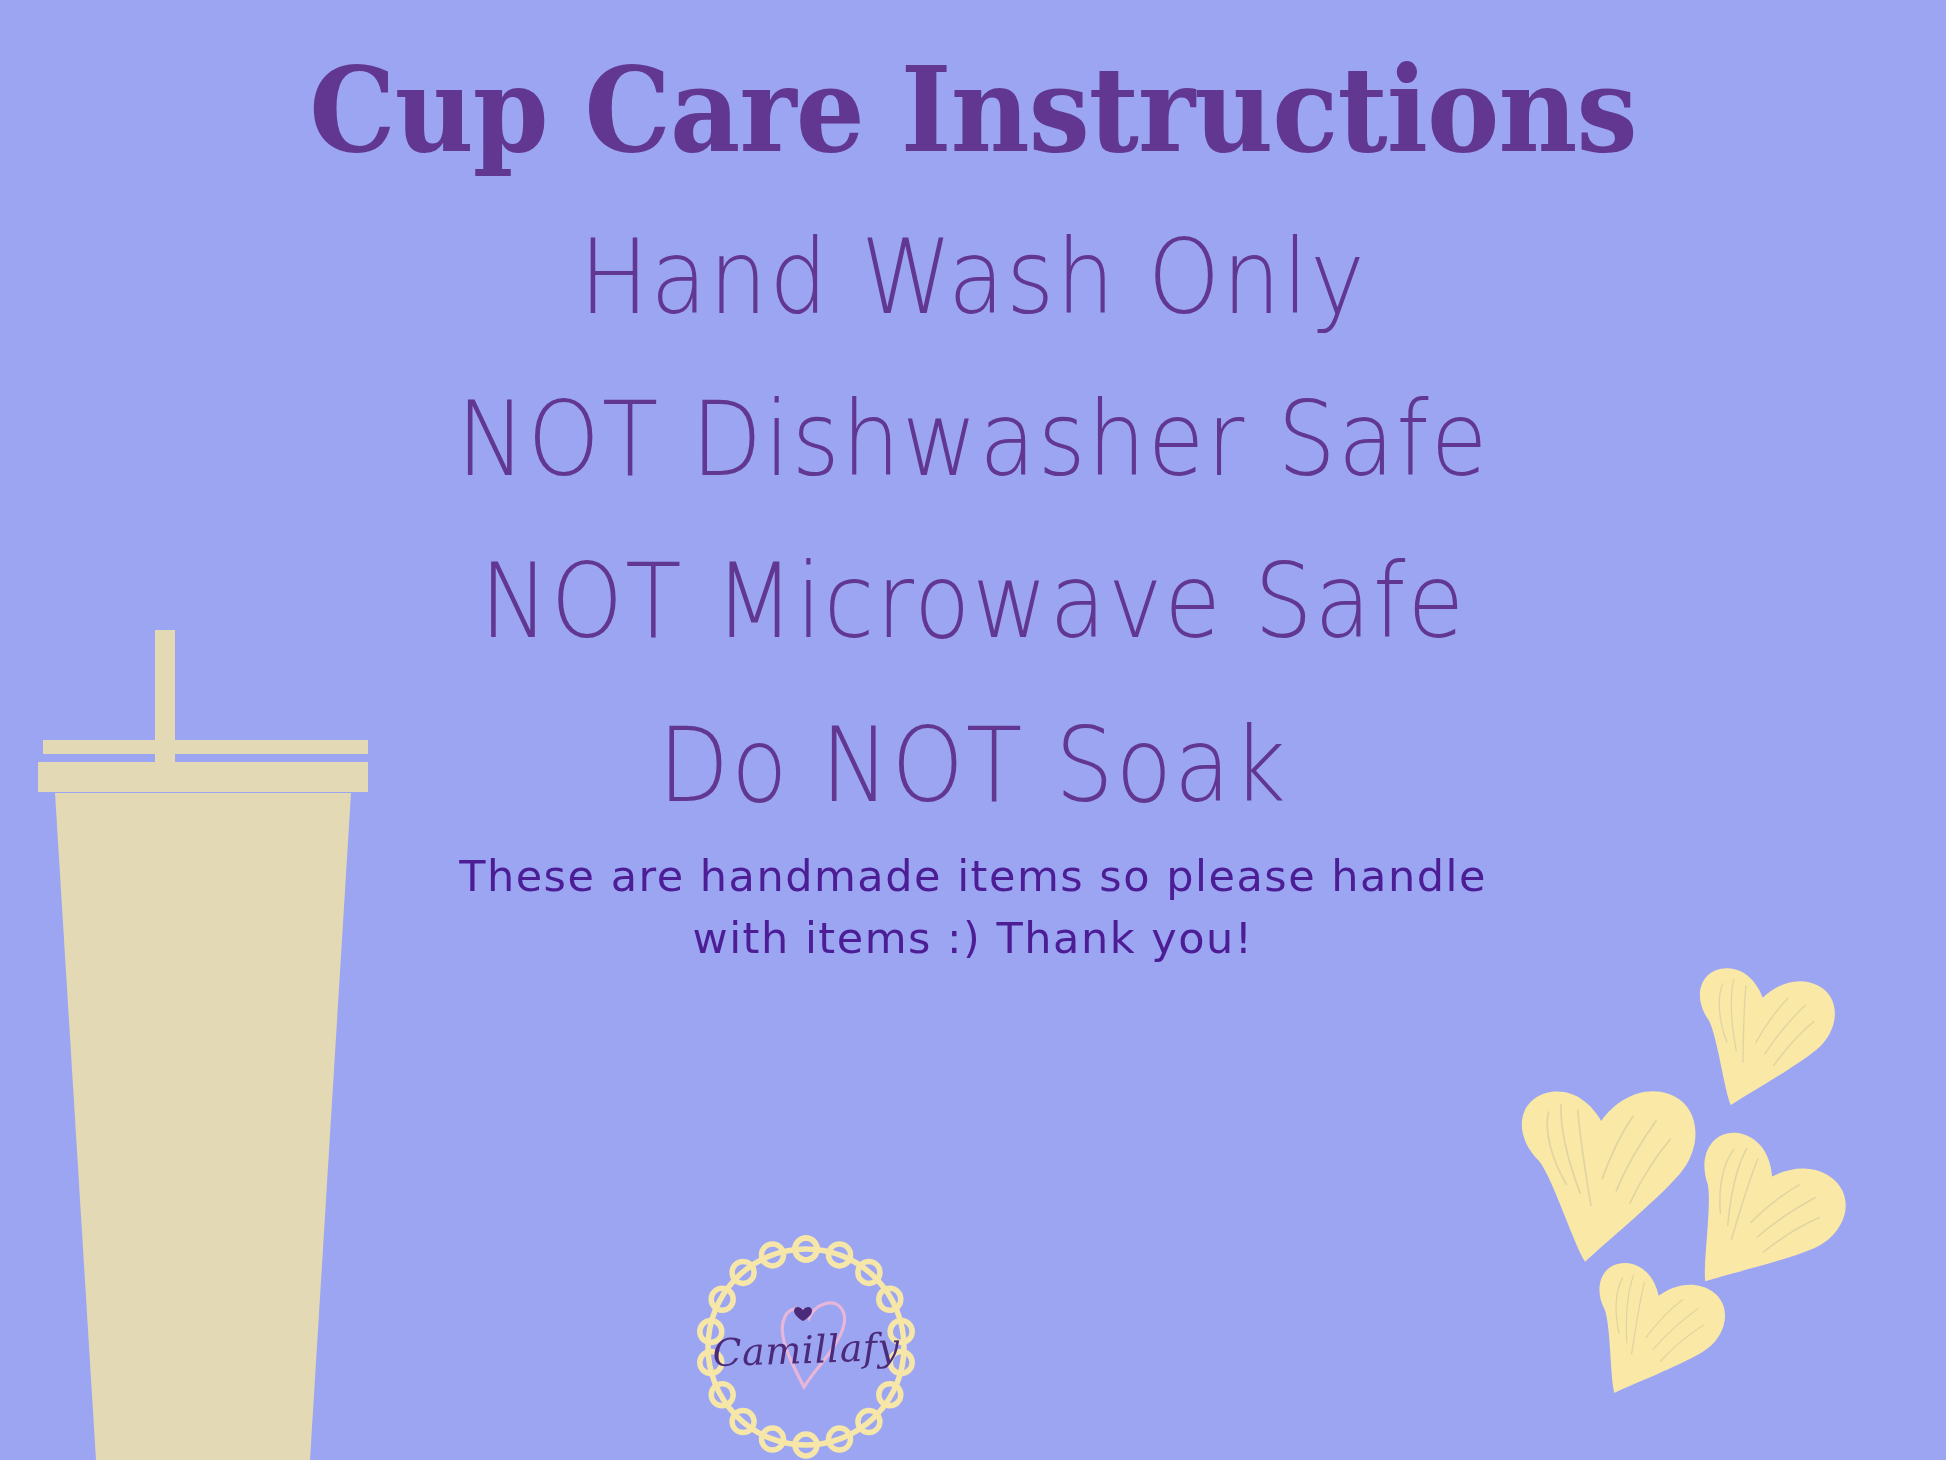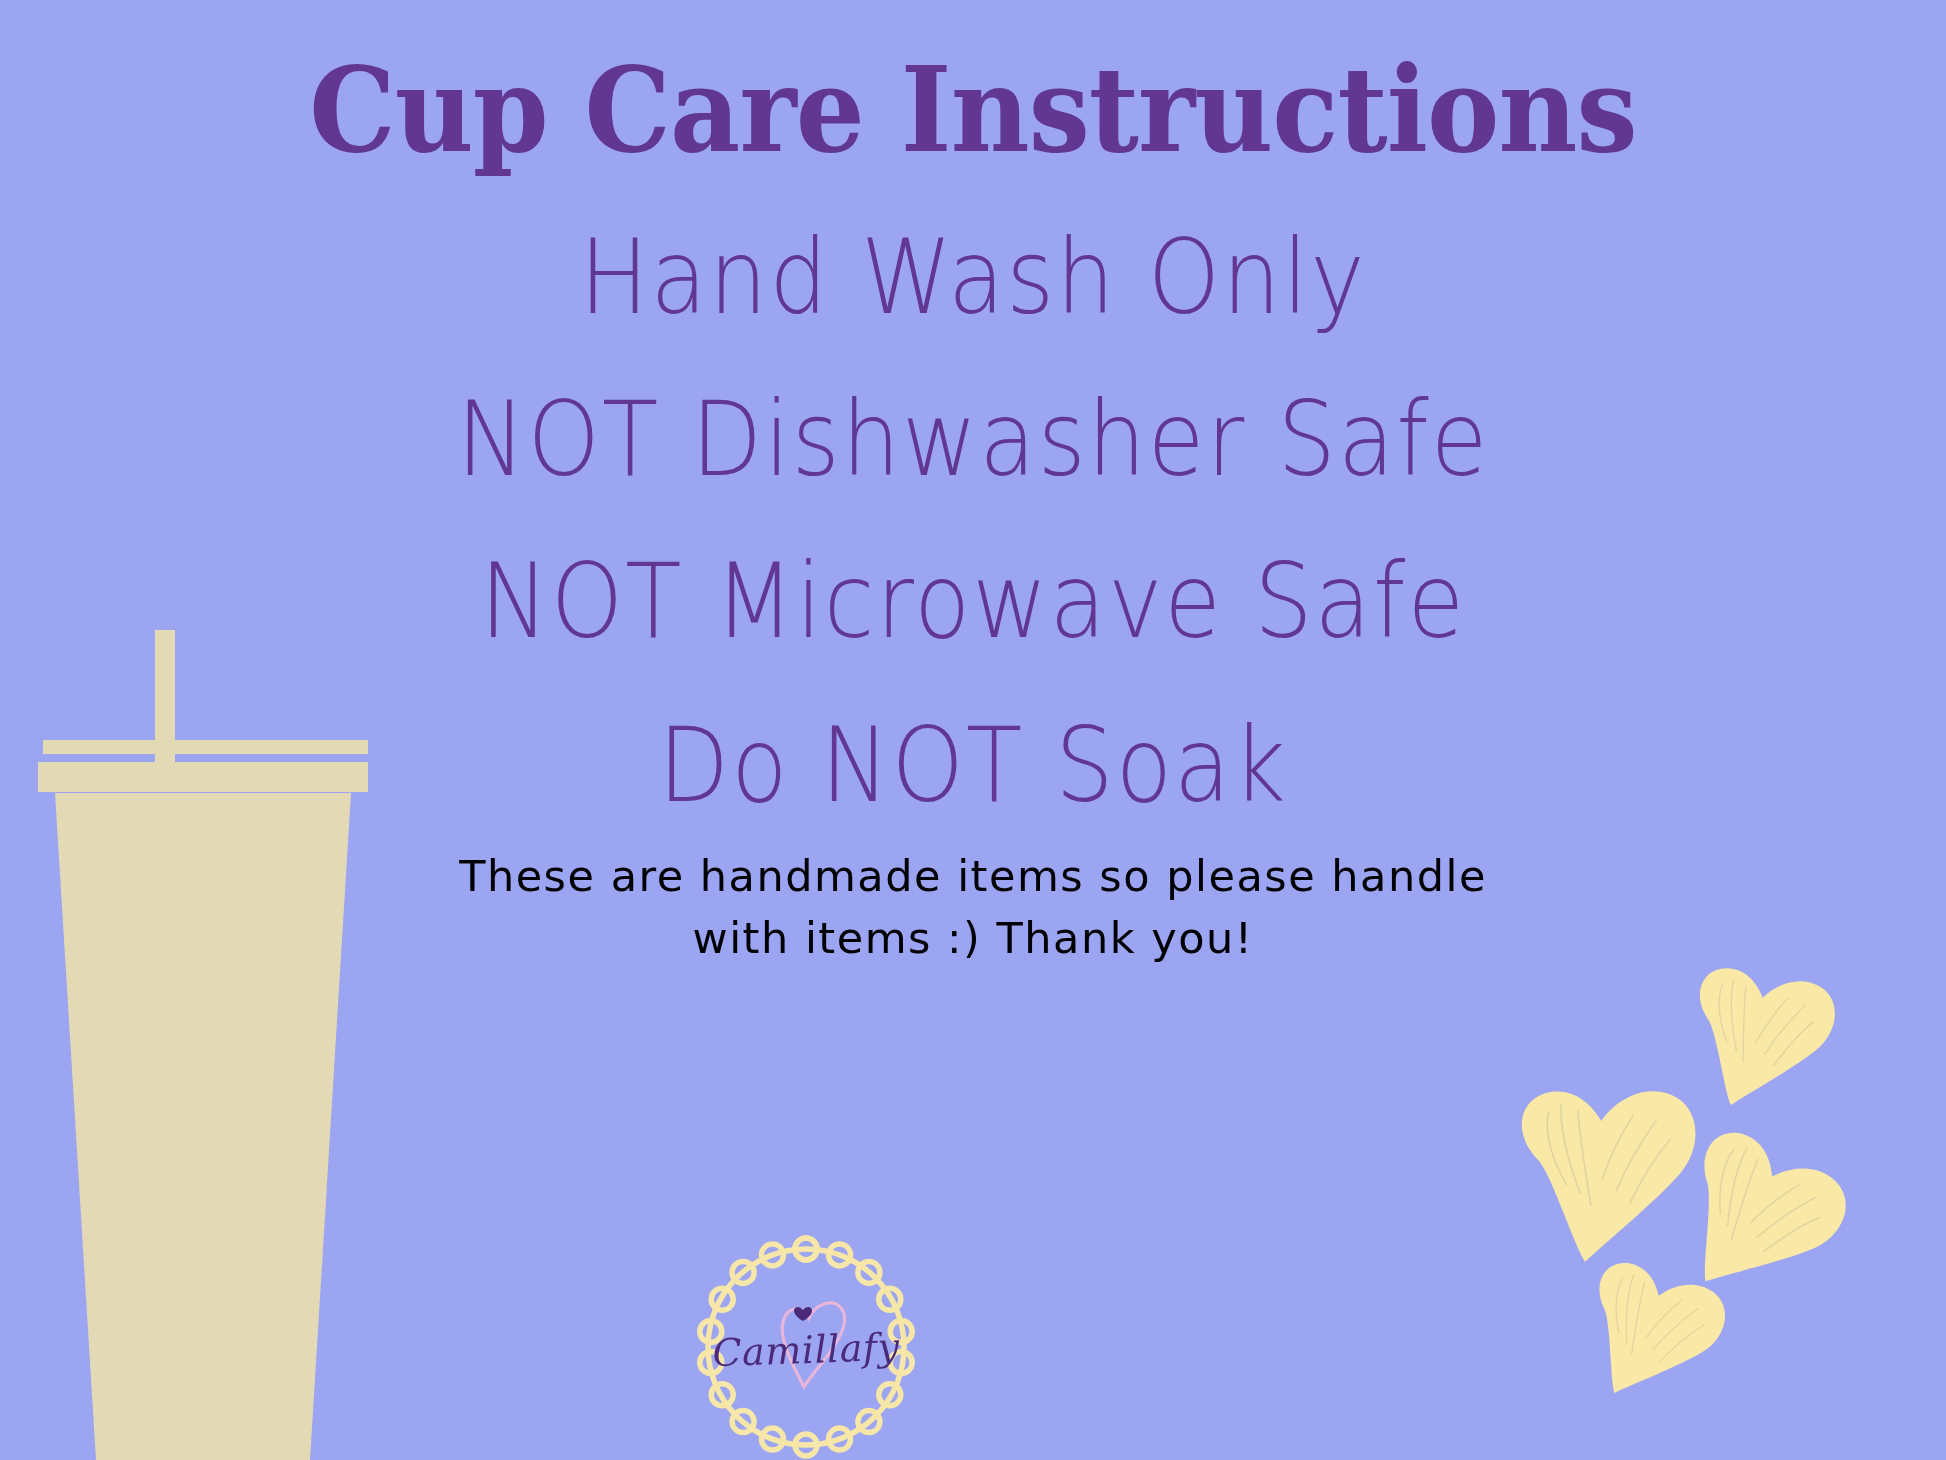--- a/index.html
+++ b/index.html
@@ -76,21 +76,21 @@
   .line-4 { top: 712px; font-size: 92px; }
 
   .note {
     position: absolute;
     left: 0;
     right: 0;
     top: 845px;
     font-family: "DejaVu Sans", sans-serif;
     font-size: 43px;
     line-height: 1.45;
-    color: #000000;
+    color: #4c1d95;
     letter-spacing: 1.5px;
   }
   .note span { display: block; }
 
   
   .logo {
     position: absolute;
     left: 691px;
     top: 1232px;
     width: 230px;

